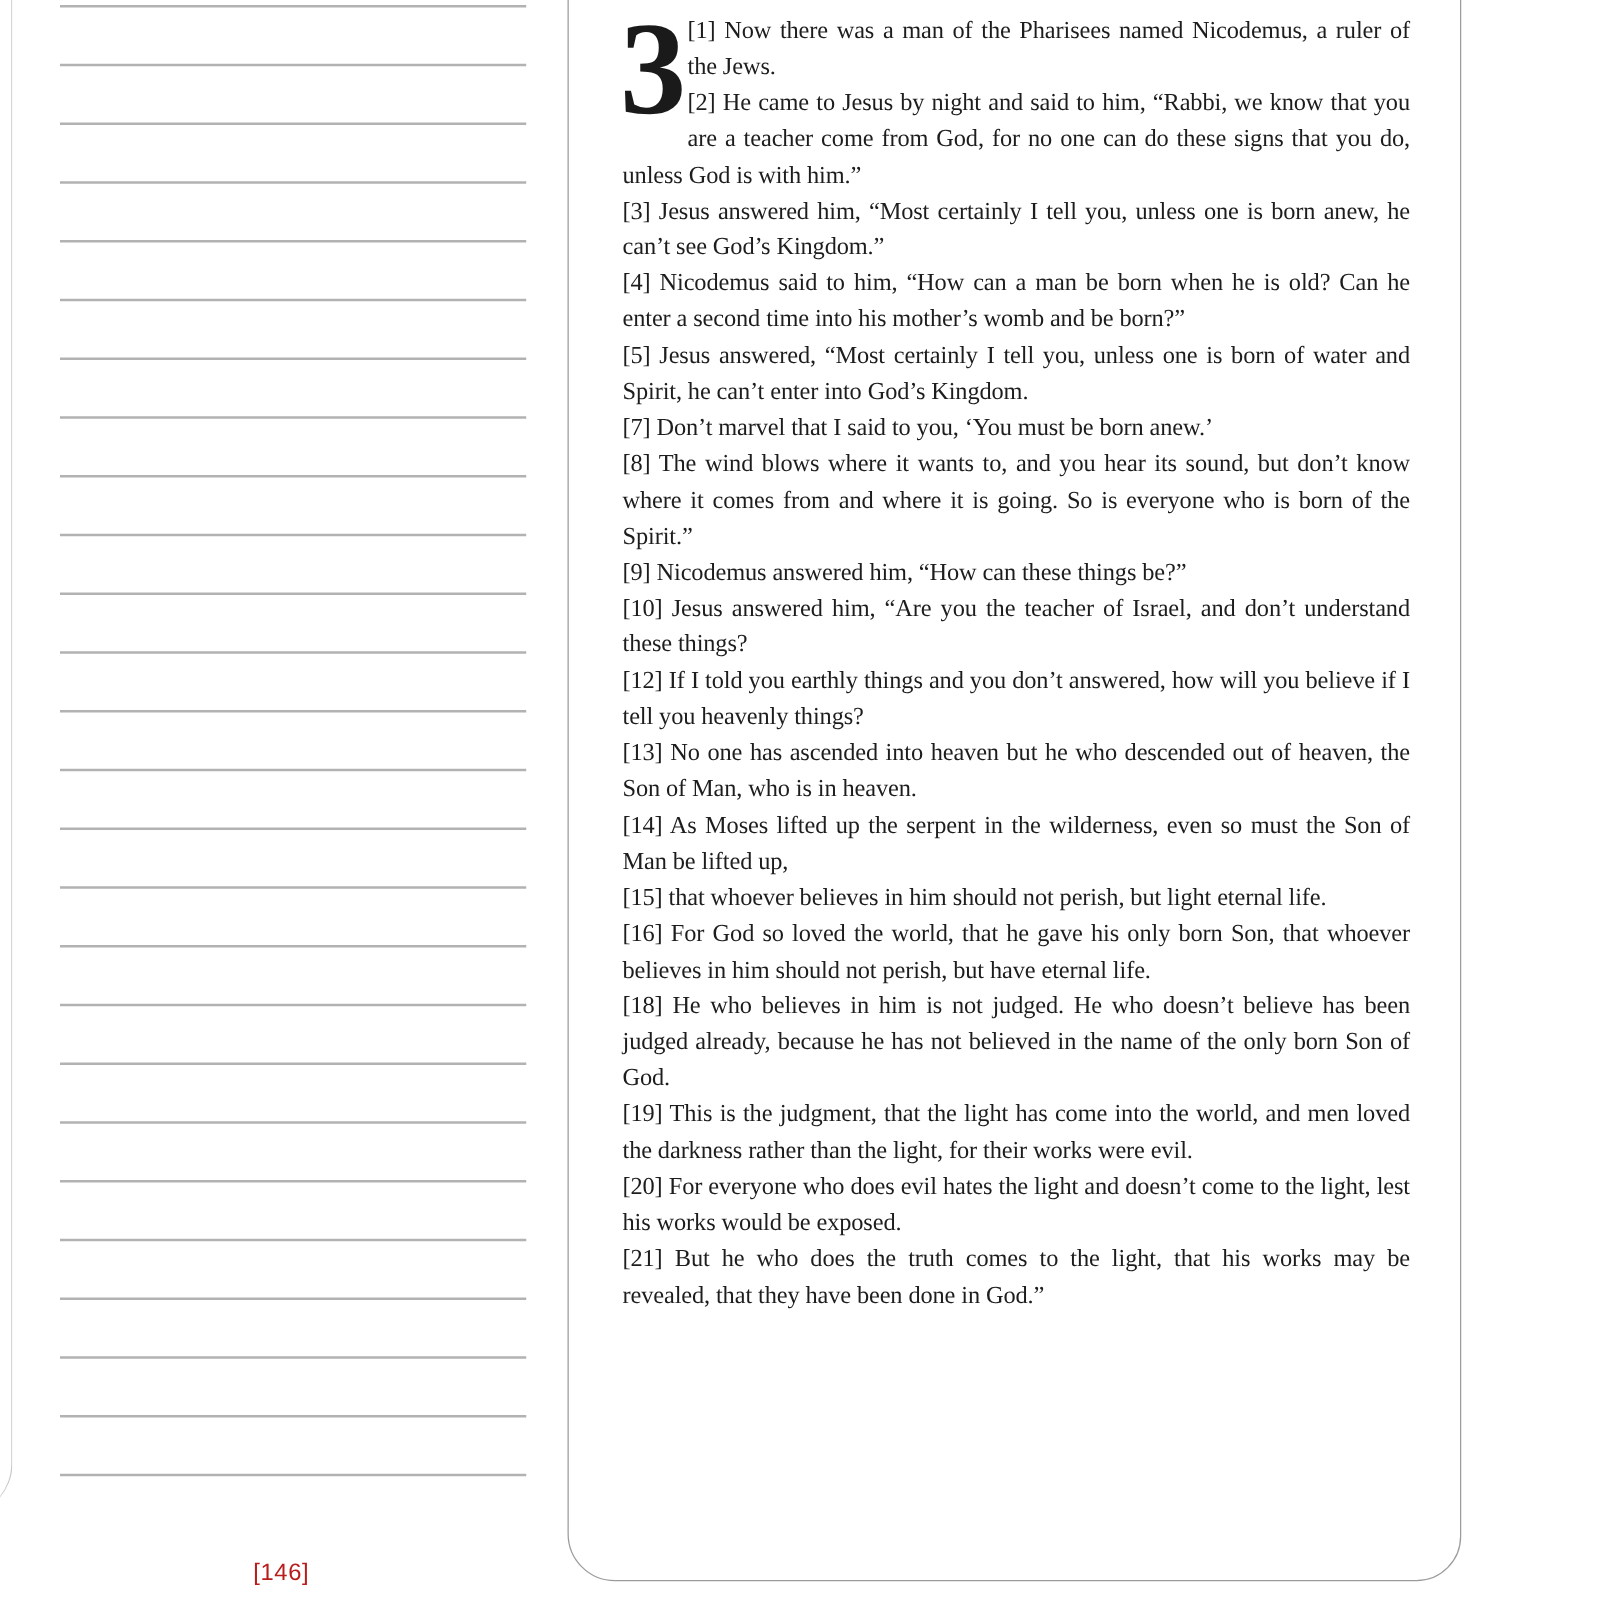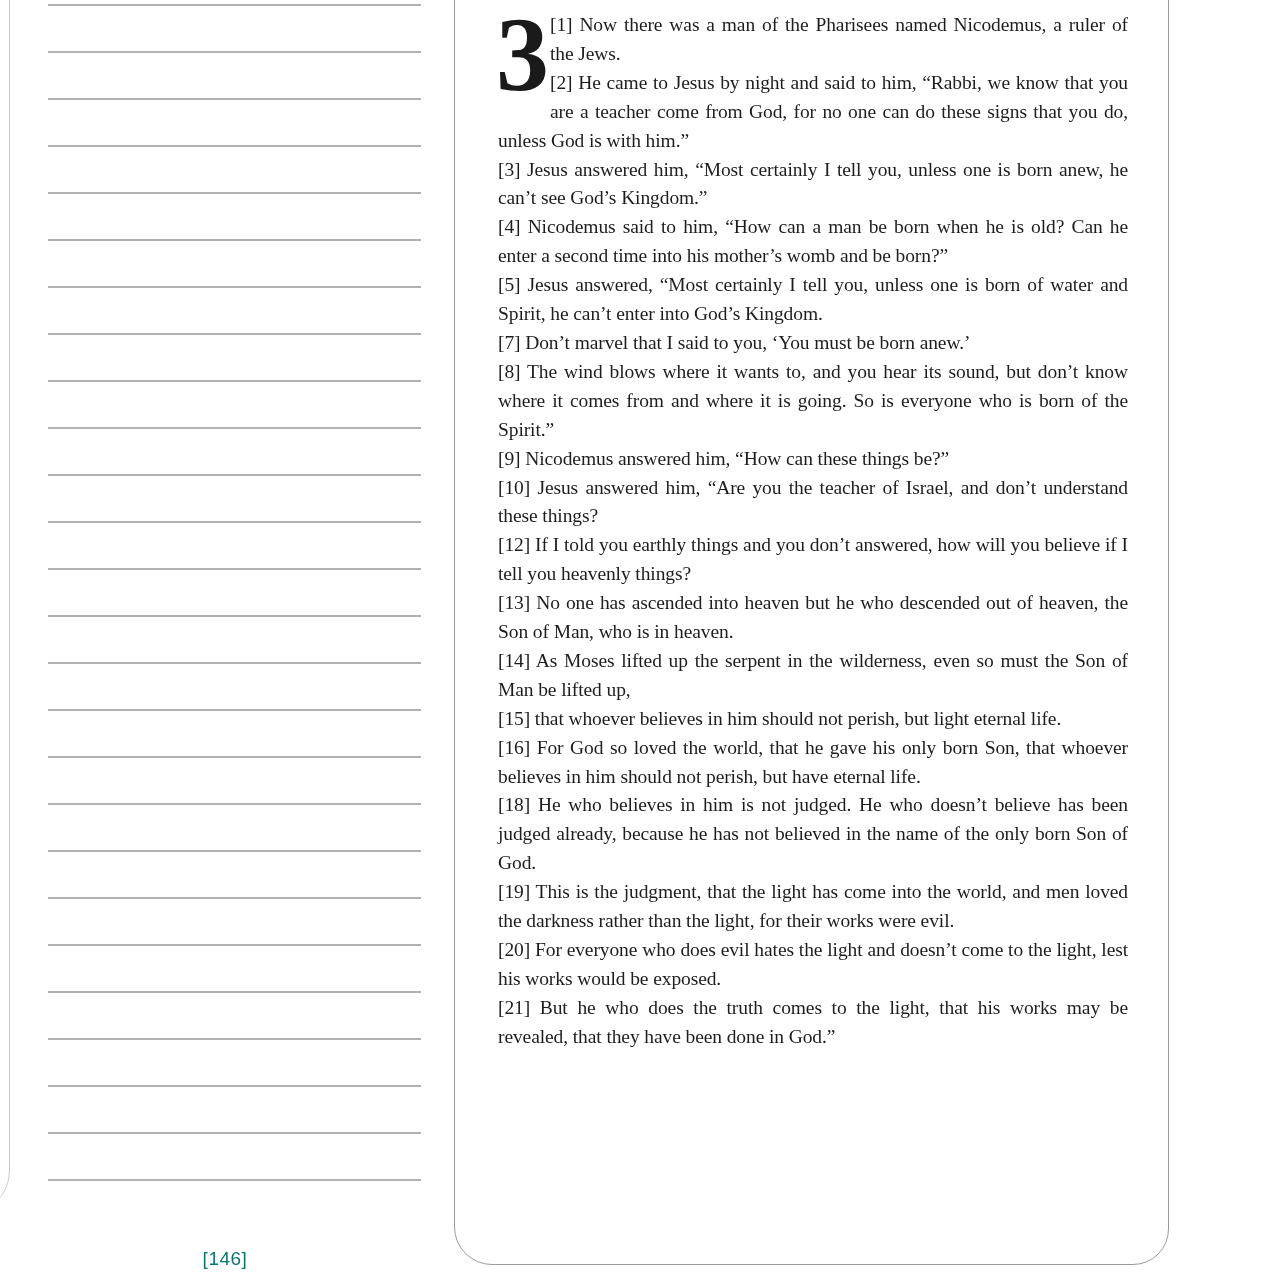--- a/index.html
+++ b/index.html
@@ -37,21 +37,21 @@
   }
 
   .page-number {
     position: absolute;
     left: 160px;
     top: 1248px;
     width: 130px;
     text-align: center;
     font-family: "Liberation Sans", sans-serif;
     font-size: 19px;
-    color: #0f766e;
+    color: #b91c1c;
     letter-spacing: 0.5px;
   }
 
   
   .scripture-panel {
     position: absolute;
     left: 454px;
     top: -50px;
     width: 713px;
     height: 1313px;

